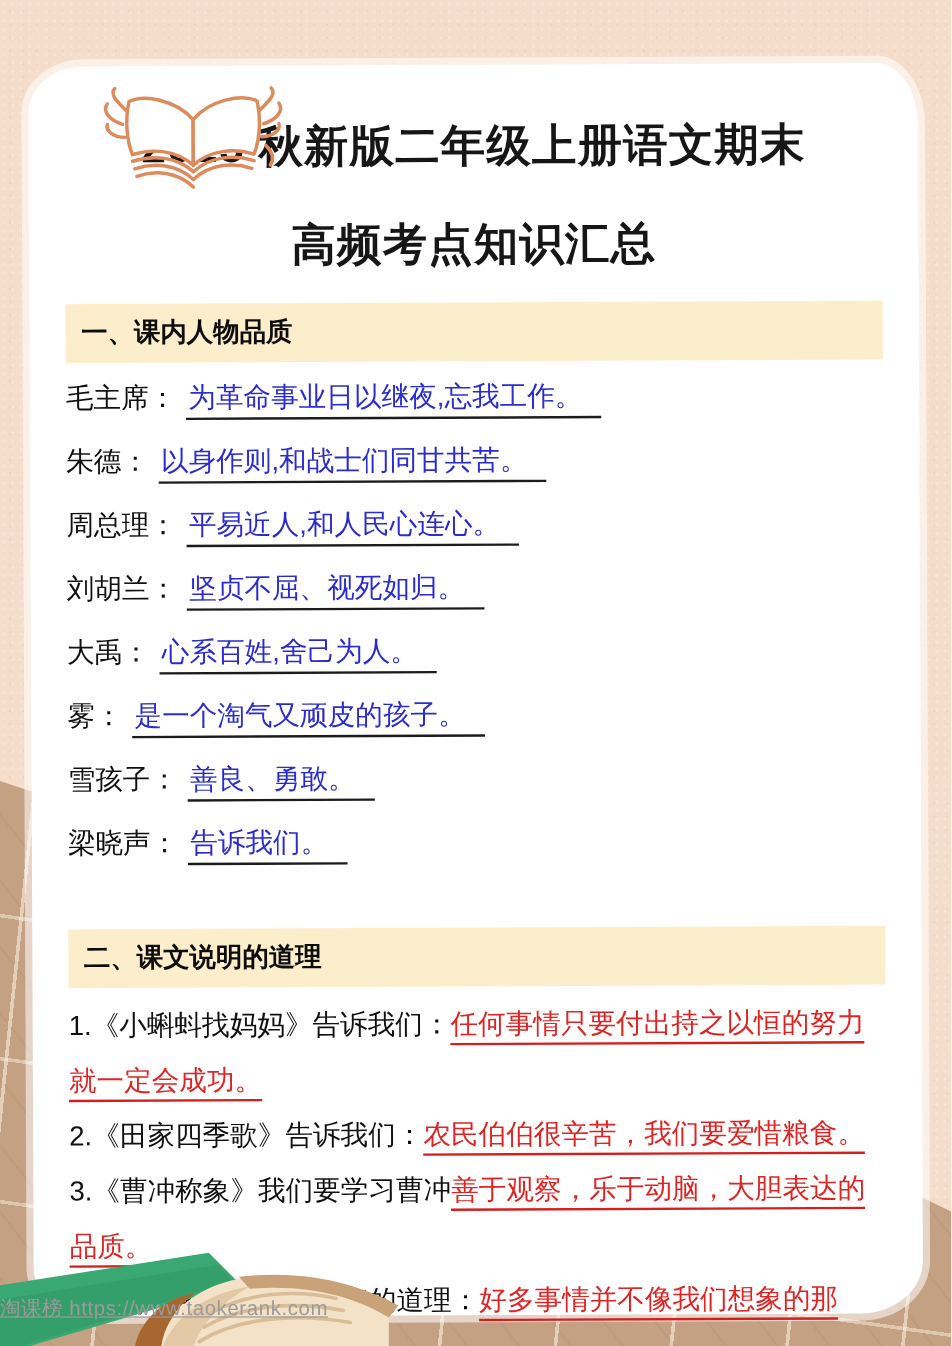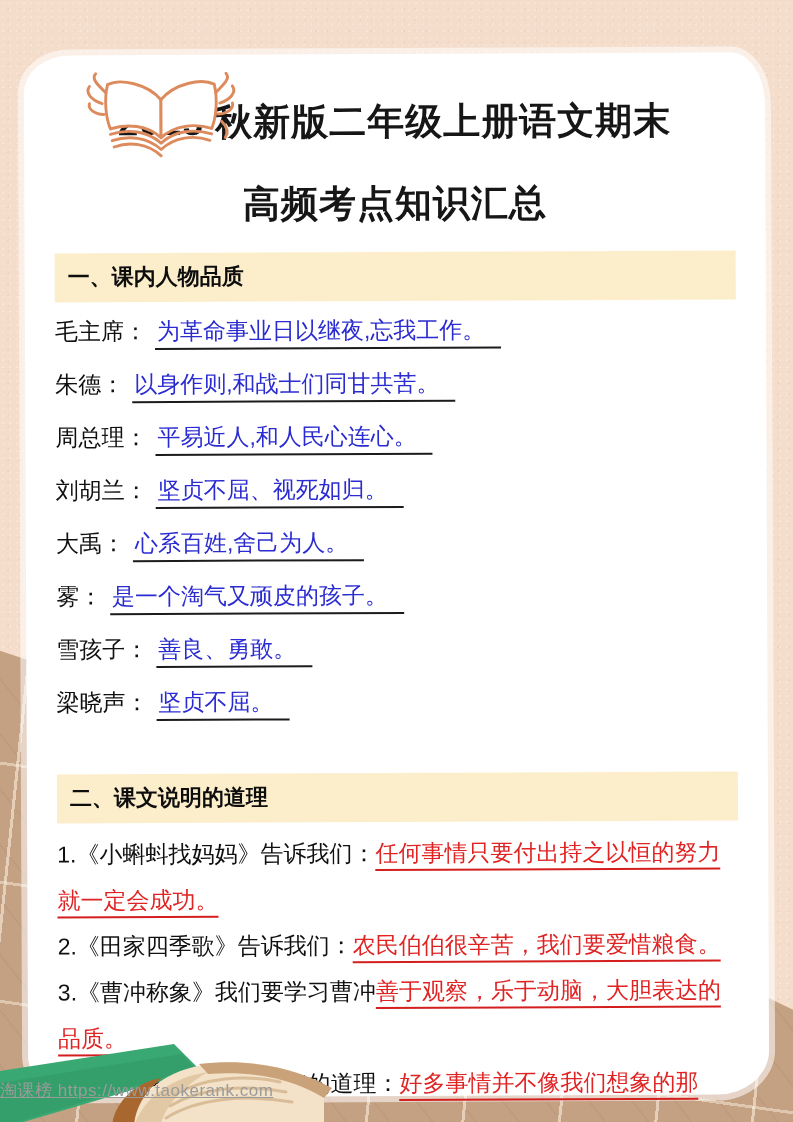--- a/index.html
+++ b/index.html
@@ -138,21 +138,21 @@
 
   <div class="person-row">
     <span class="lbl">雾：</span><span class="ans">是一个淘气又顽皮的孩子。</span>
   </div>
 
   <div class="person-row">
     <span class="lbl">雪孩子：</span><span class="ans">善良、勇敢。</span>
   </div>
 
   <div class="person-row">
-    <span class="lbl">梁晓声：</span><span class="ans">坚贞不屈。</span>
+    <span class="lbl">梁晓声：</span><span class="ans">告诉我们。</span>
   </div>
 </div>
 
     <div class="sec-head second">二、课文说明的道理</div>
 
     <div class="lessons" id="lesson-list">
   <p class="lesson">
     <span class="pre">1.《小蝌蚪找妈妈》告诉我们：</span><span class="ans">任何事情只要付出持之以恒的努力就一定会成功。</span>
   </p>
 

